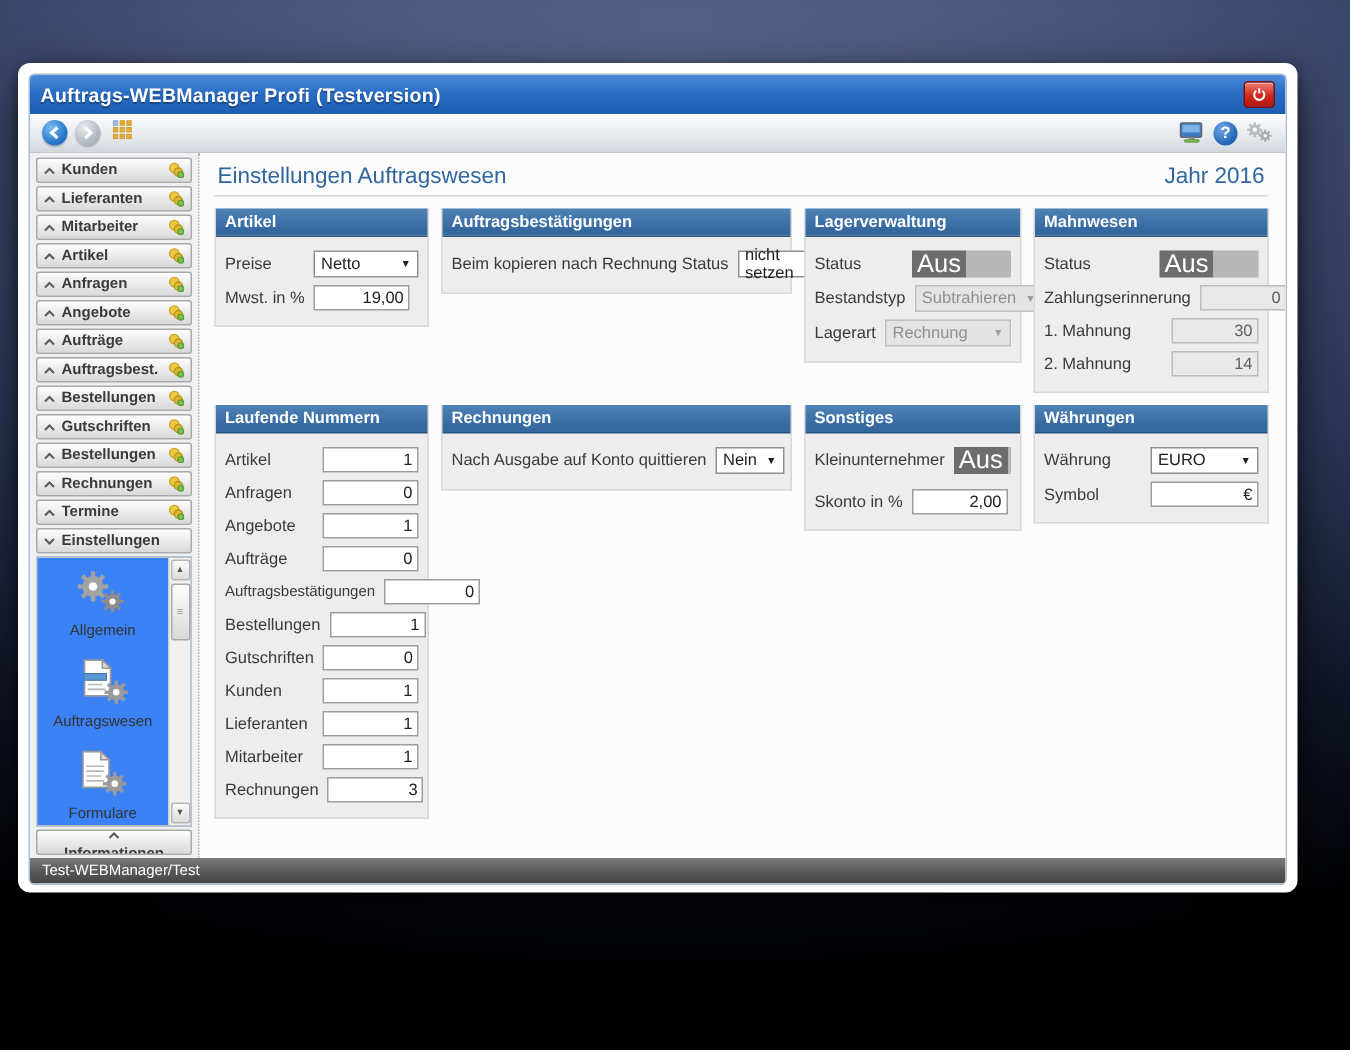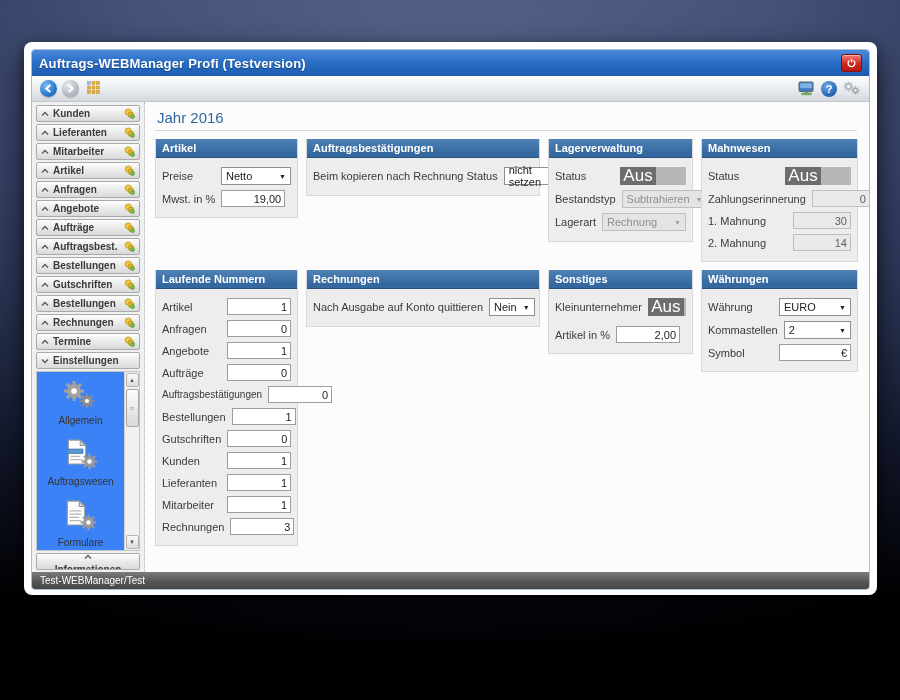--- a/index.html
+++ b/index.html
@@ -3,21 +3,21 @@
 <meta charset="utf-8">
 <style>
   html,body{margin:0;padding:0;}
   body{
     width:900px;height:700px;overflow:hidden;
     font-family:"Liberation Sans",sans-serif;
     background:
       radial-gradient(ellipse 130% 90% at 50% 8%, #56648b 0%, #45527a 28%, #2c3758 52%, #101527 75%, #000 95%);
   }
   .window-wrap{
-    position:absolute;left:24px;top:42px;
+    position:absolute;left:12px;top:42px;
     -webkit-box-reflect: below 5px linear-gradient(to bottom, rgba(255,255,255,0.30), rgba(255,255,255,0.10) 35%, transparent 62%);
   }
   .window{
     width:853px;height:553px;box-sizing:border-box;
     background:#fff;border-radius:8px;padding:7px;
     box-shadow:0 12px 34px rgba(0,0,0,0.65), 0 3px 8px rgba(0,0,0,0.45);
   }
   .win-inner{height:100%;display:flex;flex-direction:column;border-radius:4px;overflow:hidden;border:1px solid #a8bdd8;}
 
   
@@ -363,20 +363,21 @@
           <div class="side-item" style="margin-bottom:0;flex-direction:column;">
             <svg width="8" height="6">
                 <use href="#chev-up"></use>
               </svg>
             <span class="lbl">Informationen</span>
           </div>
         </div>
 
         <div class="main">
           <div class="main-head">
+            <span>Einstellungen Auftragswesen</span>
             <span>Jahr 2016</span>
           </div>
 
           <div class="panels">
 
             <div class="panel">
               <div class="panel-h">Artikel</div>
               <div class="panel-b">
                 <div class="frow">
                   <span class="flabel">Preise</span>
@@ -524,44 +525,37 @@
               <div class="panel-h">Sonstiges</div>
               <div class="panel-b">
                 <div class="frow">
                   <span class="flabel">Kleinunternehmer</span>
                   <span class="toggle">
                     <span class="t-txt">Aus</span>
                     <span class="t-rest"></span>
                   </span>
                 </div>
                 <div class="frow" style="margin-top:10px;">
-                  <span class="flabel">Artikel in %</span>
+                  <span class="flabel">Skonto in %</span>
                   <input class="tin w62" style="margin-right: 8px;" value="2,00">
                 </div>
               </div>
             </div>
 
             <div class="panel">
               <div class="panel-h">Währungen</div>
               <div class="panel-b">
                 <div class="frow">
                   <span class="flabel">Währung</span>
                   <span class="sel sw72">
                     <span>EURO</span>
                     <span class="arr">▼</span>
                   </span>
                 </div>
                 <div class="frow">
-                  <span class="flabel">Kommastellen</span>
-                  <span class="sel sw72">
-                    <span>2</span>
-                    <span class="arr">▼</span>
-                  </span>
-                </div>
-                <div class="frow">
                   <span class="flabel">Symbol</span>
                   <input class="tin" style="width: 64px;" value="€">
                 </div>
               </div>
             </div>
           </div>
         </div>
       </div>
 
       <div class="statusbar">

